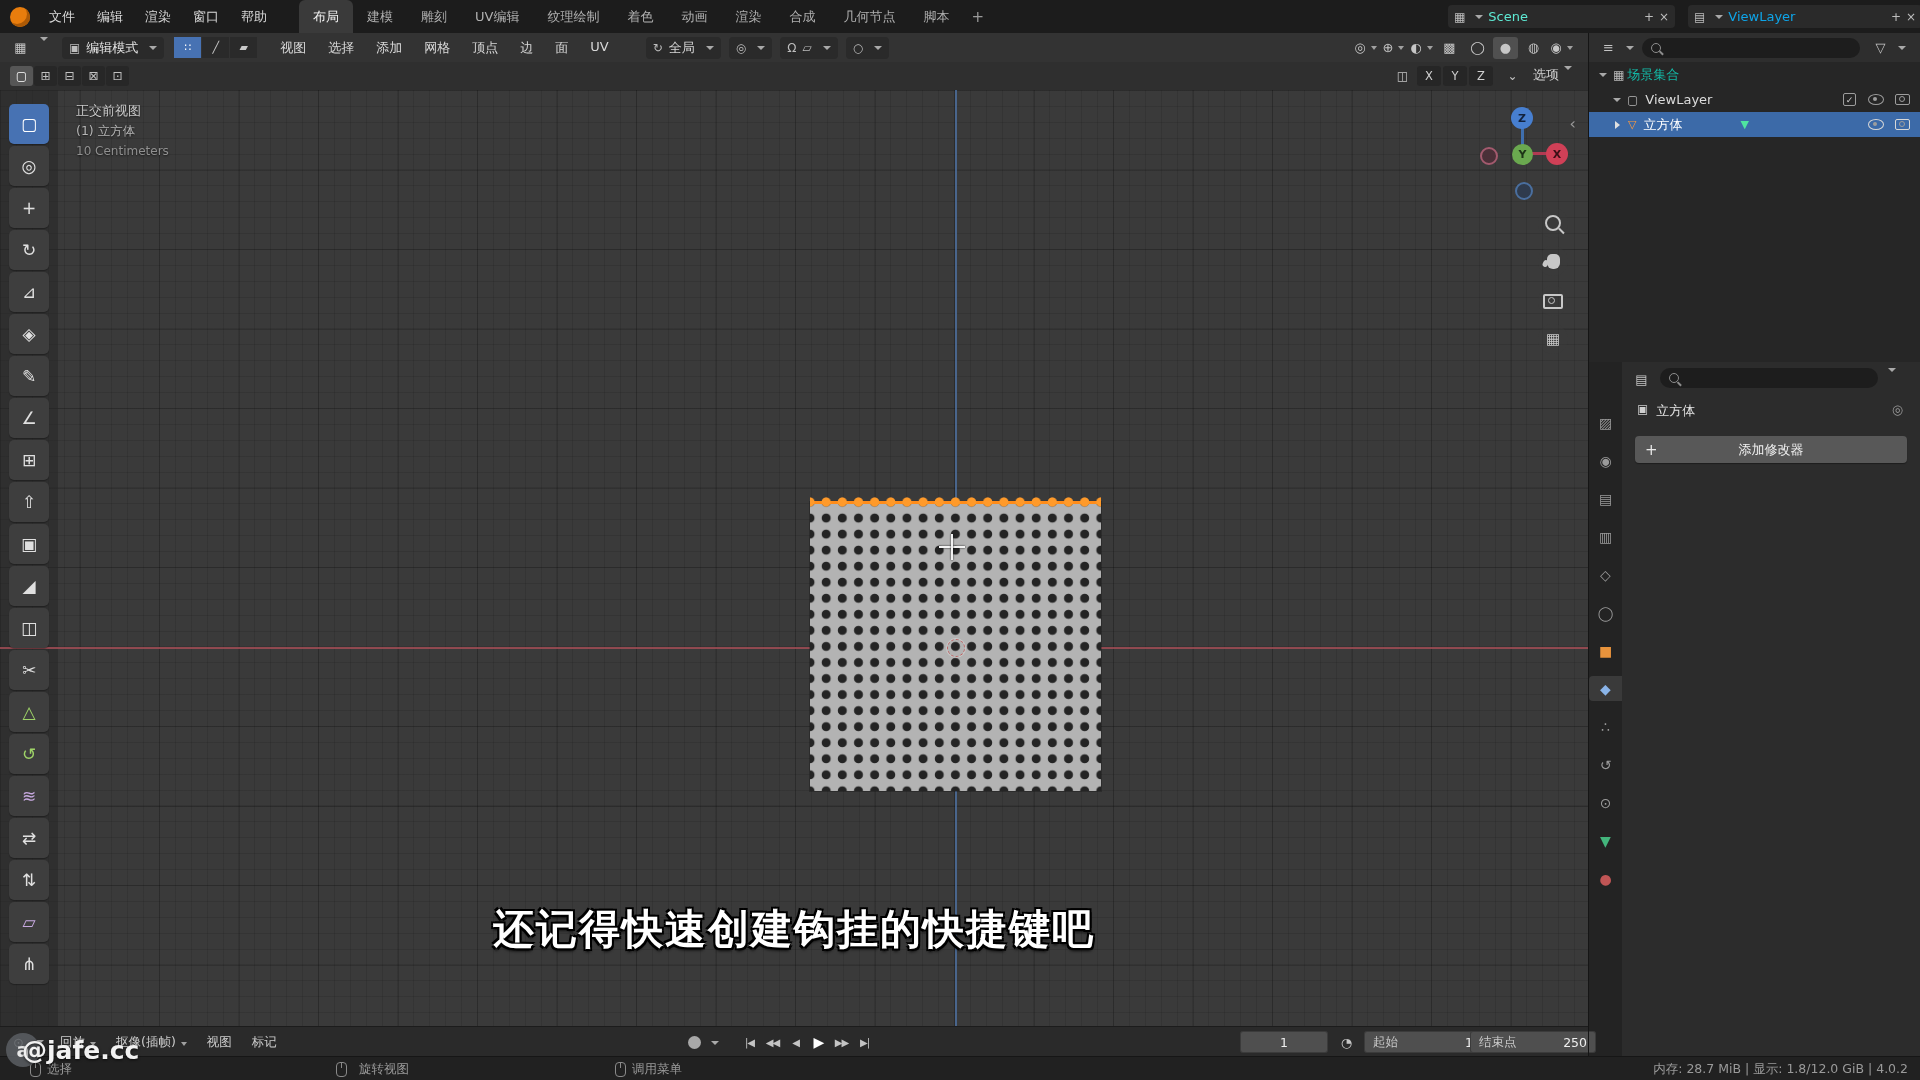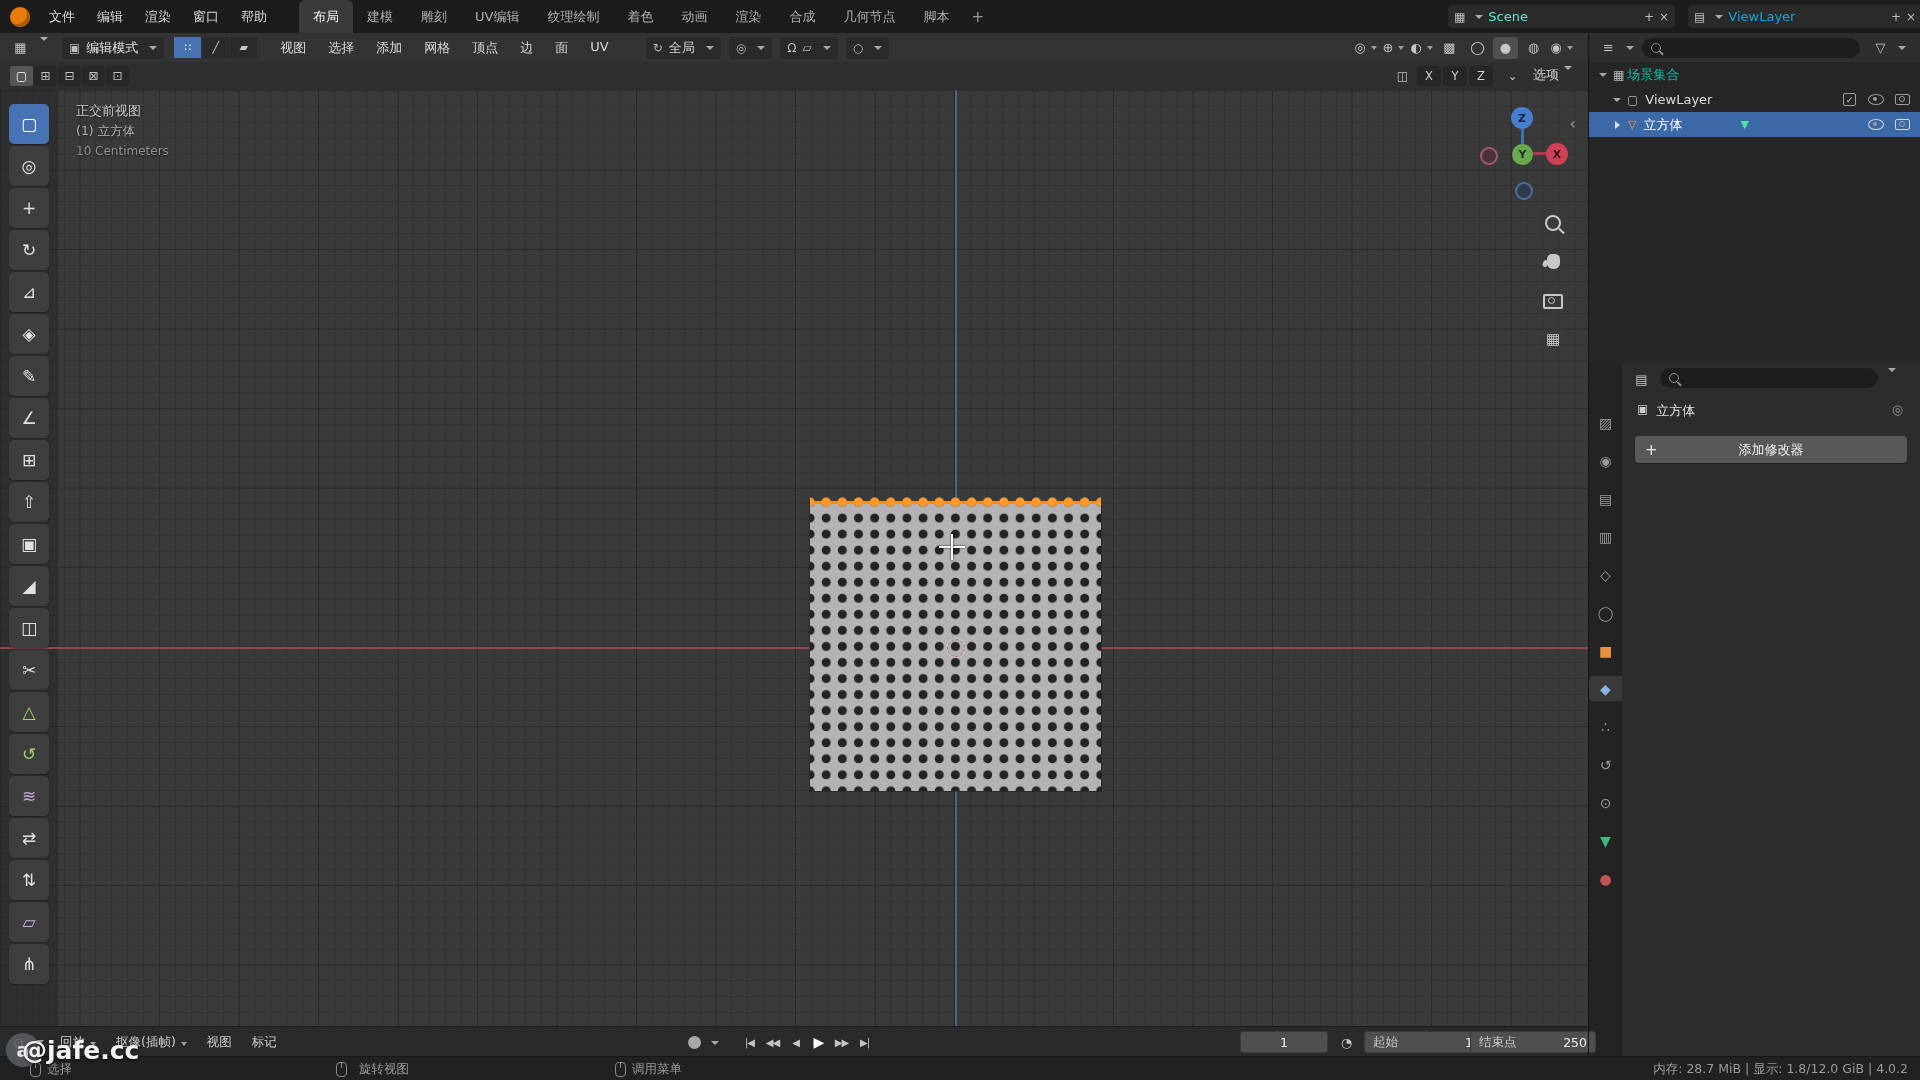--- a/index.html
+++ b/index.html
@@ -282,20 +282,21 @@
     <div class="abs navbtn" style="left:1538px;top:156px;">
         <span class="i-hand"></span>
       </div>
     <div class="abs navbtn" style="left:1538px;top:196px;">
         <span class="i-cam"></span>
       </div>
     <div class="abs navbtn" style="left:1538px;top:234px;color:#c8c8c8;font-size:15px;">
         <span>▦</span>
       </div>
 
+    <div class="abs" id="subtitle">还记得快速创建钩挂的快捷键吧</div>
   </div>
 
   <div class="abs" id="outliner-header">
     <span class="hicon" style="margin-left:7px;">≡</span>
       <span class="caret"></span>
     <div class="field" style="margin-left:8px;width:200px;height:20px;">
       <span class="i-search"></span>
     </div>
     <span class="hicon" style="margin-left:8px;">▽</span>
       <span class="caret"></span>

